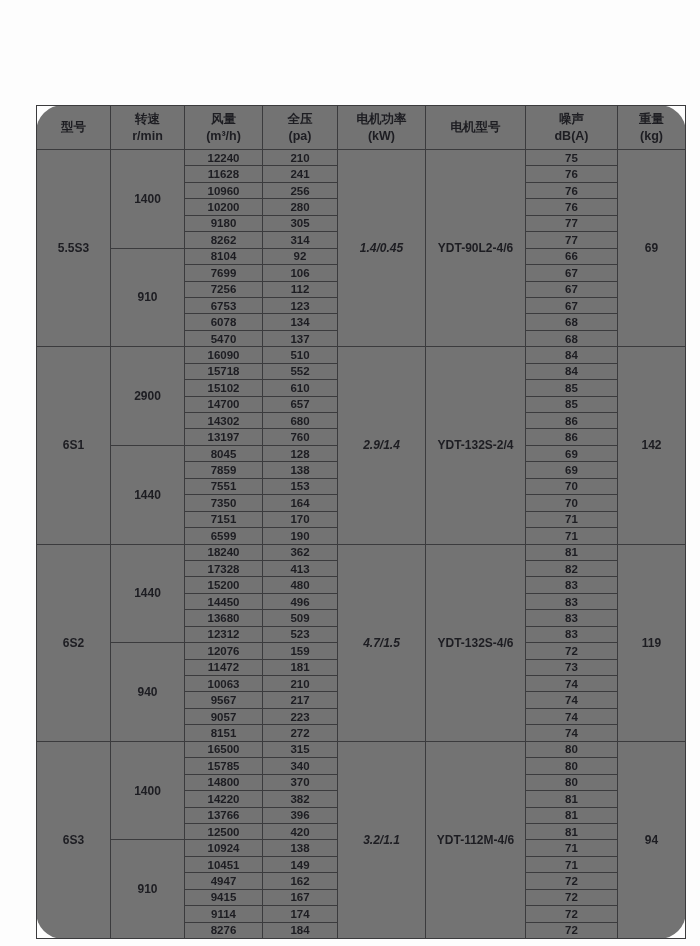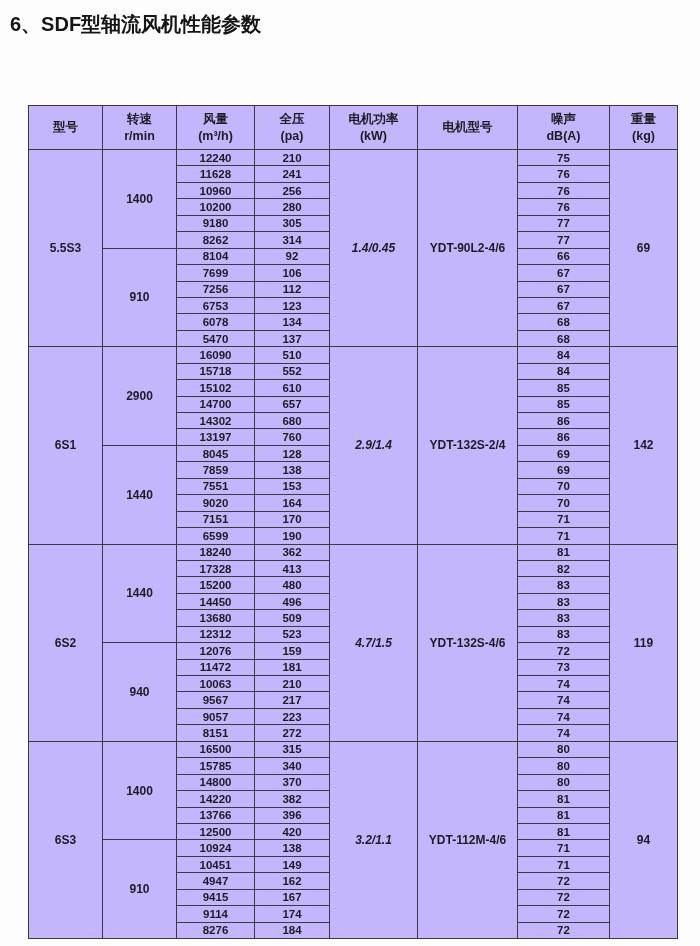--- a/index.html
+++ b/index.html
@@ -29,25 +29,26 @@
     left: 44px;
     top: 60px;
     width: 649px;
     text-align: center;
     font-size: 17px;
     font-weight: bold;
     color: #151517;
   }
   table.perf {
     position: absolute;
-    left: 28px;
+    left: 36px;
     top: 105px;
     border-collapse: collapse;
     table-layout: fixed;
-    background: #c4b5fd;
+    background: #737373;
+    border-radius: 27px;
   }
   .perf th, .perf td {
     border: 1px solid #3b3b3d;
     text-align: center;
     vertical-align: middle;
     padding: 0;
     font-weight: bold;
     color: #1d1d22;
     overflow: hidden;
     white-space: nowrap;
@@ -73,21 +74,20 @@
   col.c-power  { width: 88px; }
   col.c-motor  { width: 100px; }
   col.c-noise  { width: 92px; }
   col.c-weight { width: 68px; }
 </style>
 </head>
 <body>
 
 <div class="page">
 
-  <h1 class="doc-title">6、SDF型轴流风机性能参数</h1>
 
 
   <table class="perf">
     <colgroup>
       <col class="c-model">
         <col class="c-speed">
         <col class="c-air">
         <col class="c-press">
       <col class="c-power">
         <col class="c-motor">
@@ -242,21 +242,21 @@
           <td class="airflow-cell">7859</td>
           <td class="pressure-cell">138</td>
           <td class="noise-cell">69</td>
         </tr>
         <tr>
           <td class="airflow-cell">7551</td>
           <td class="pressure-cell">153</td>
           <td class="noise-cell">70</td>
         </tr>
         <tr>
-          <td class="airflow-cell">9020</td>
+          <td class="airflow-cell">7350</td>
           <td class="pressure-cell">164</td>
           <td class="noise-cell">70</td>
         </tr>
         <tr>
           <td class="airflow-cell">7151</td>
           <td class="pressure-cell">170</td>
           <td class="noise-cell">71</td>
         </tr>
         <tr>
           <td class="airflow-cell">6599</td>

